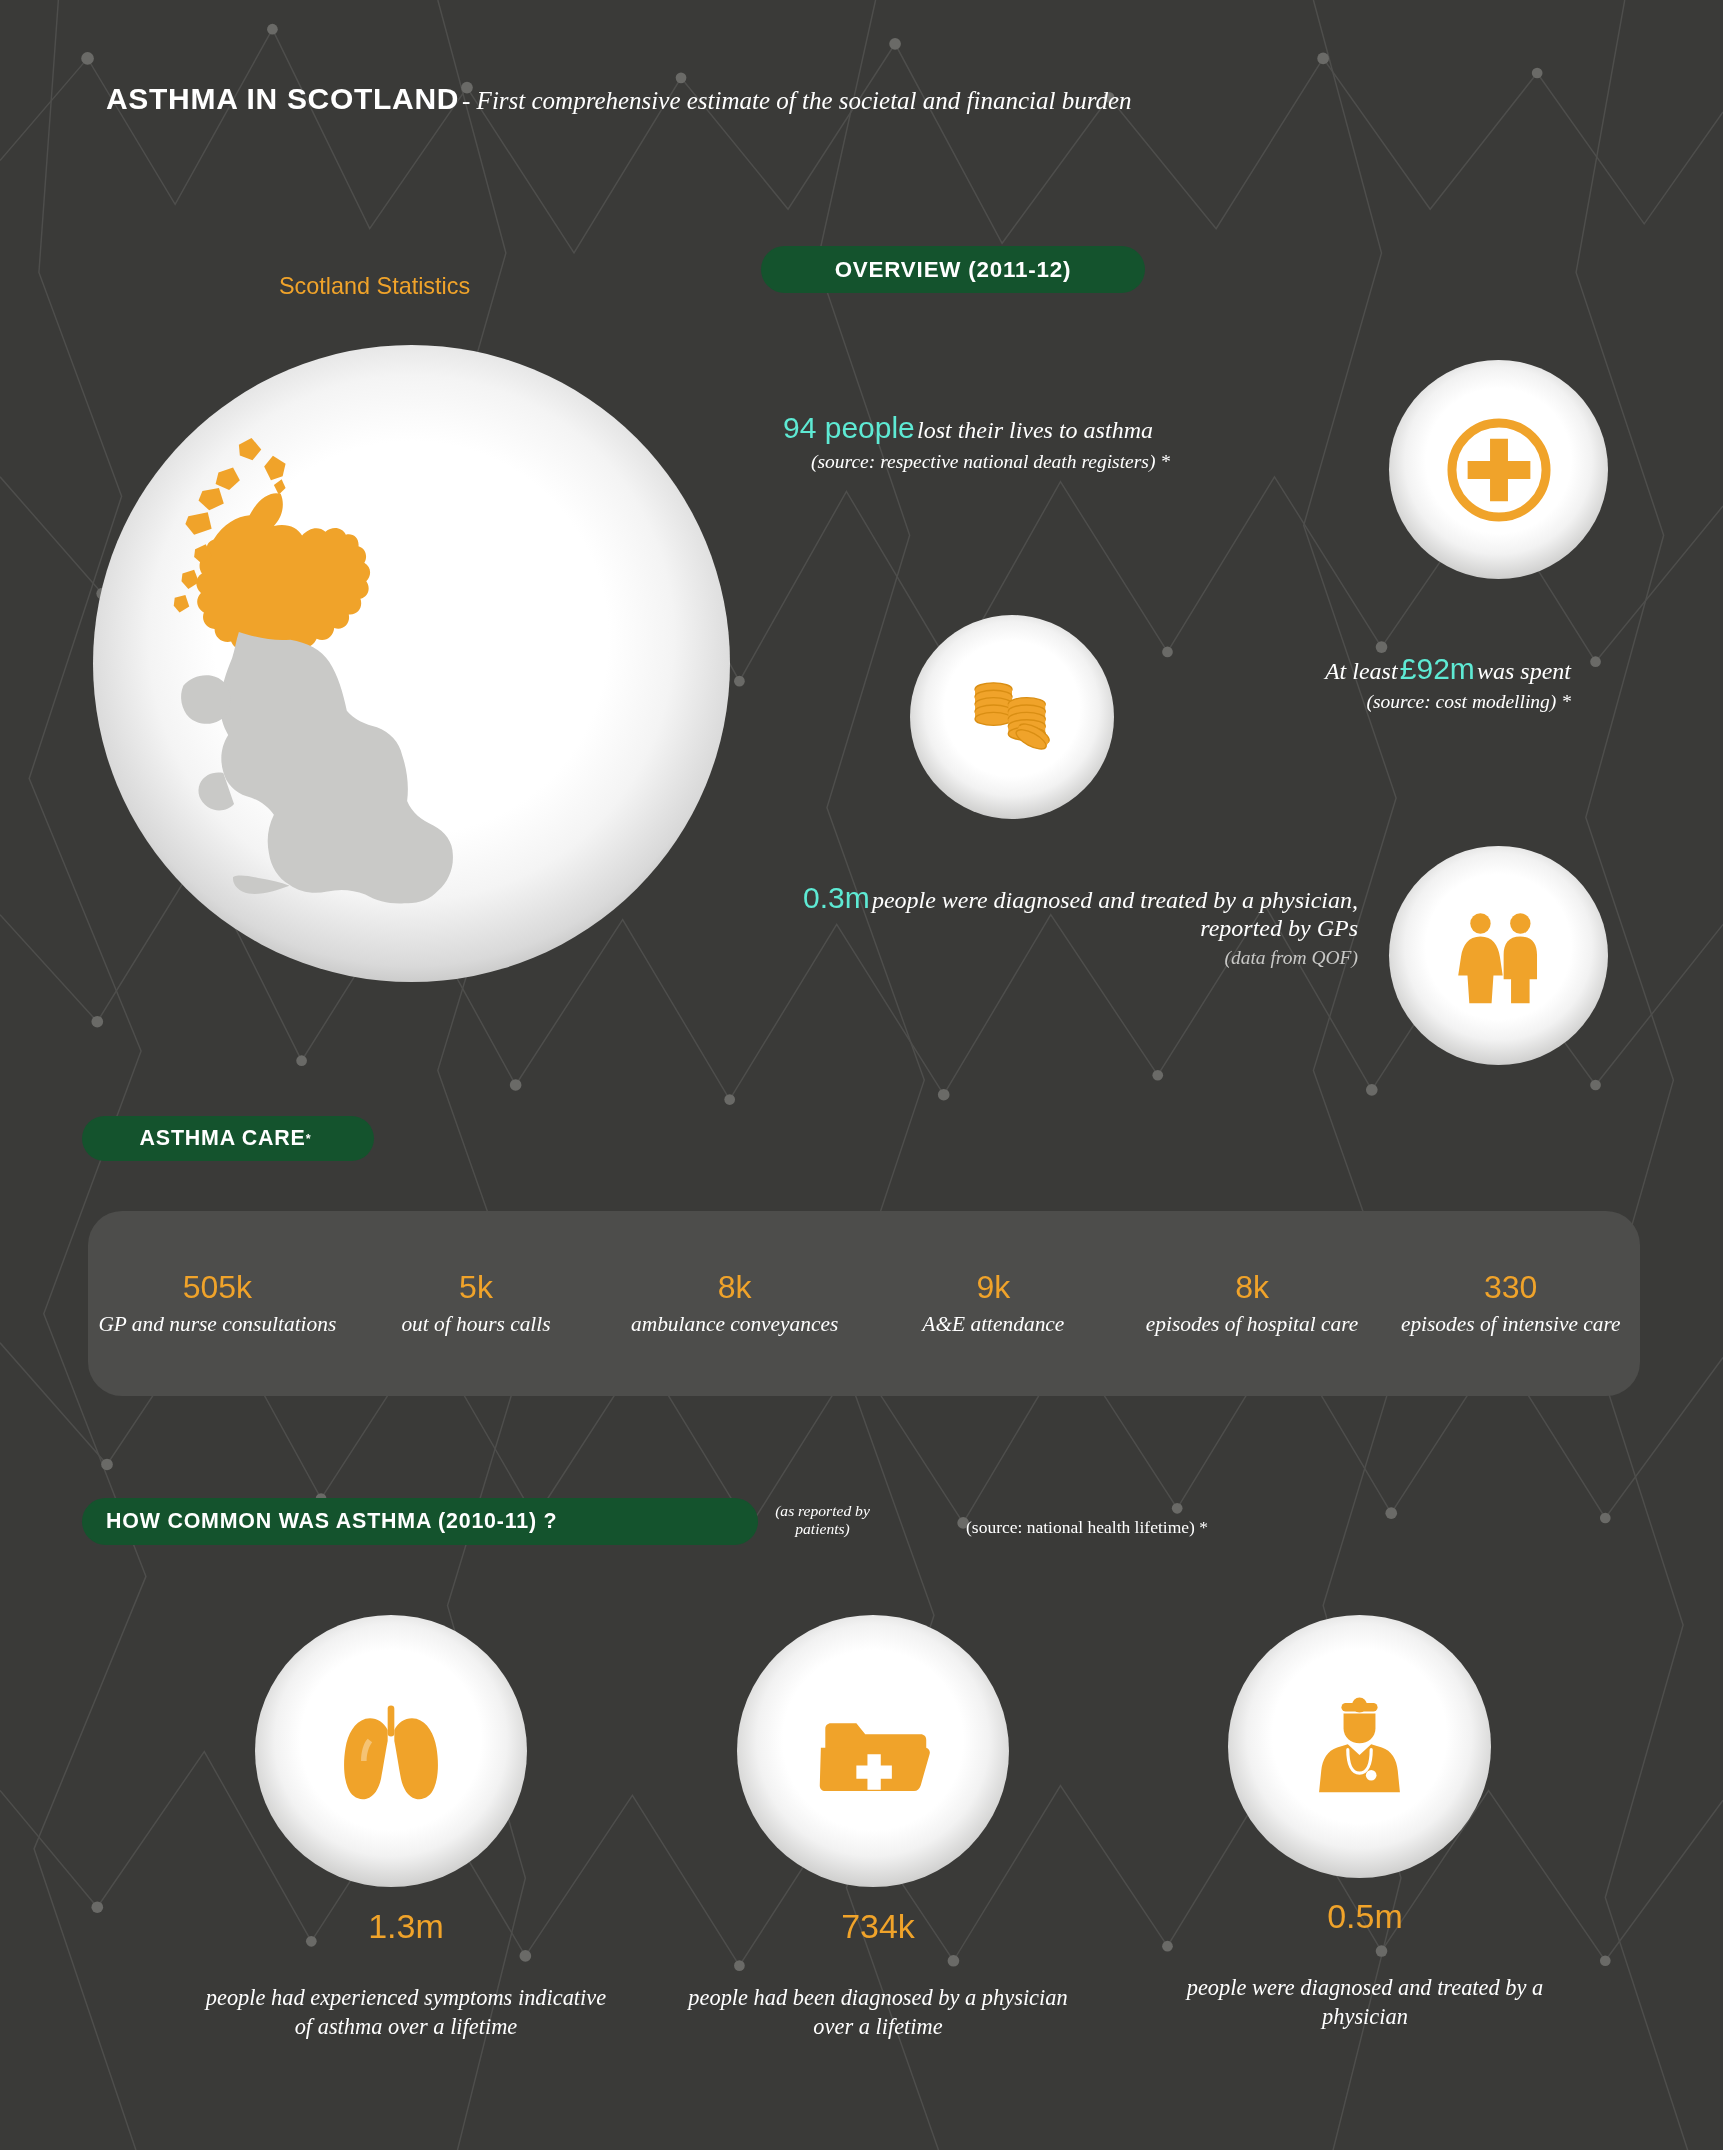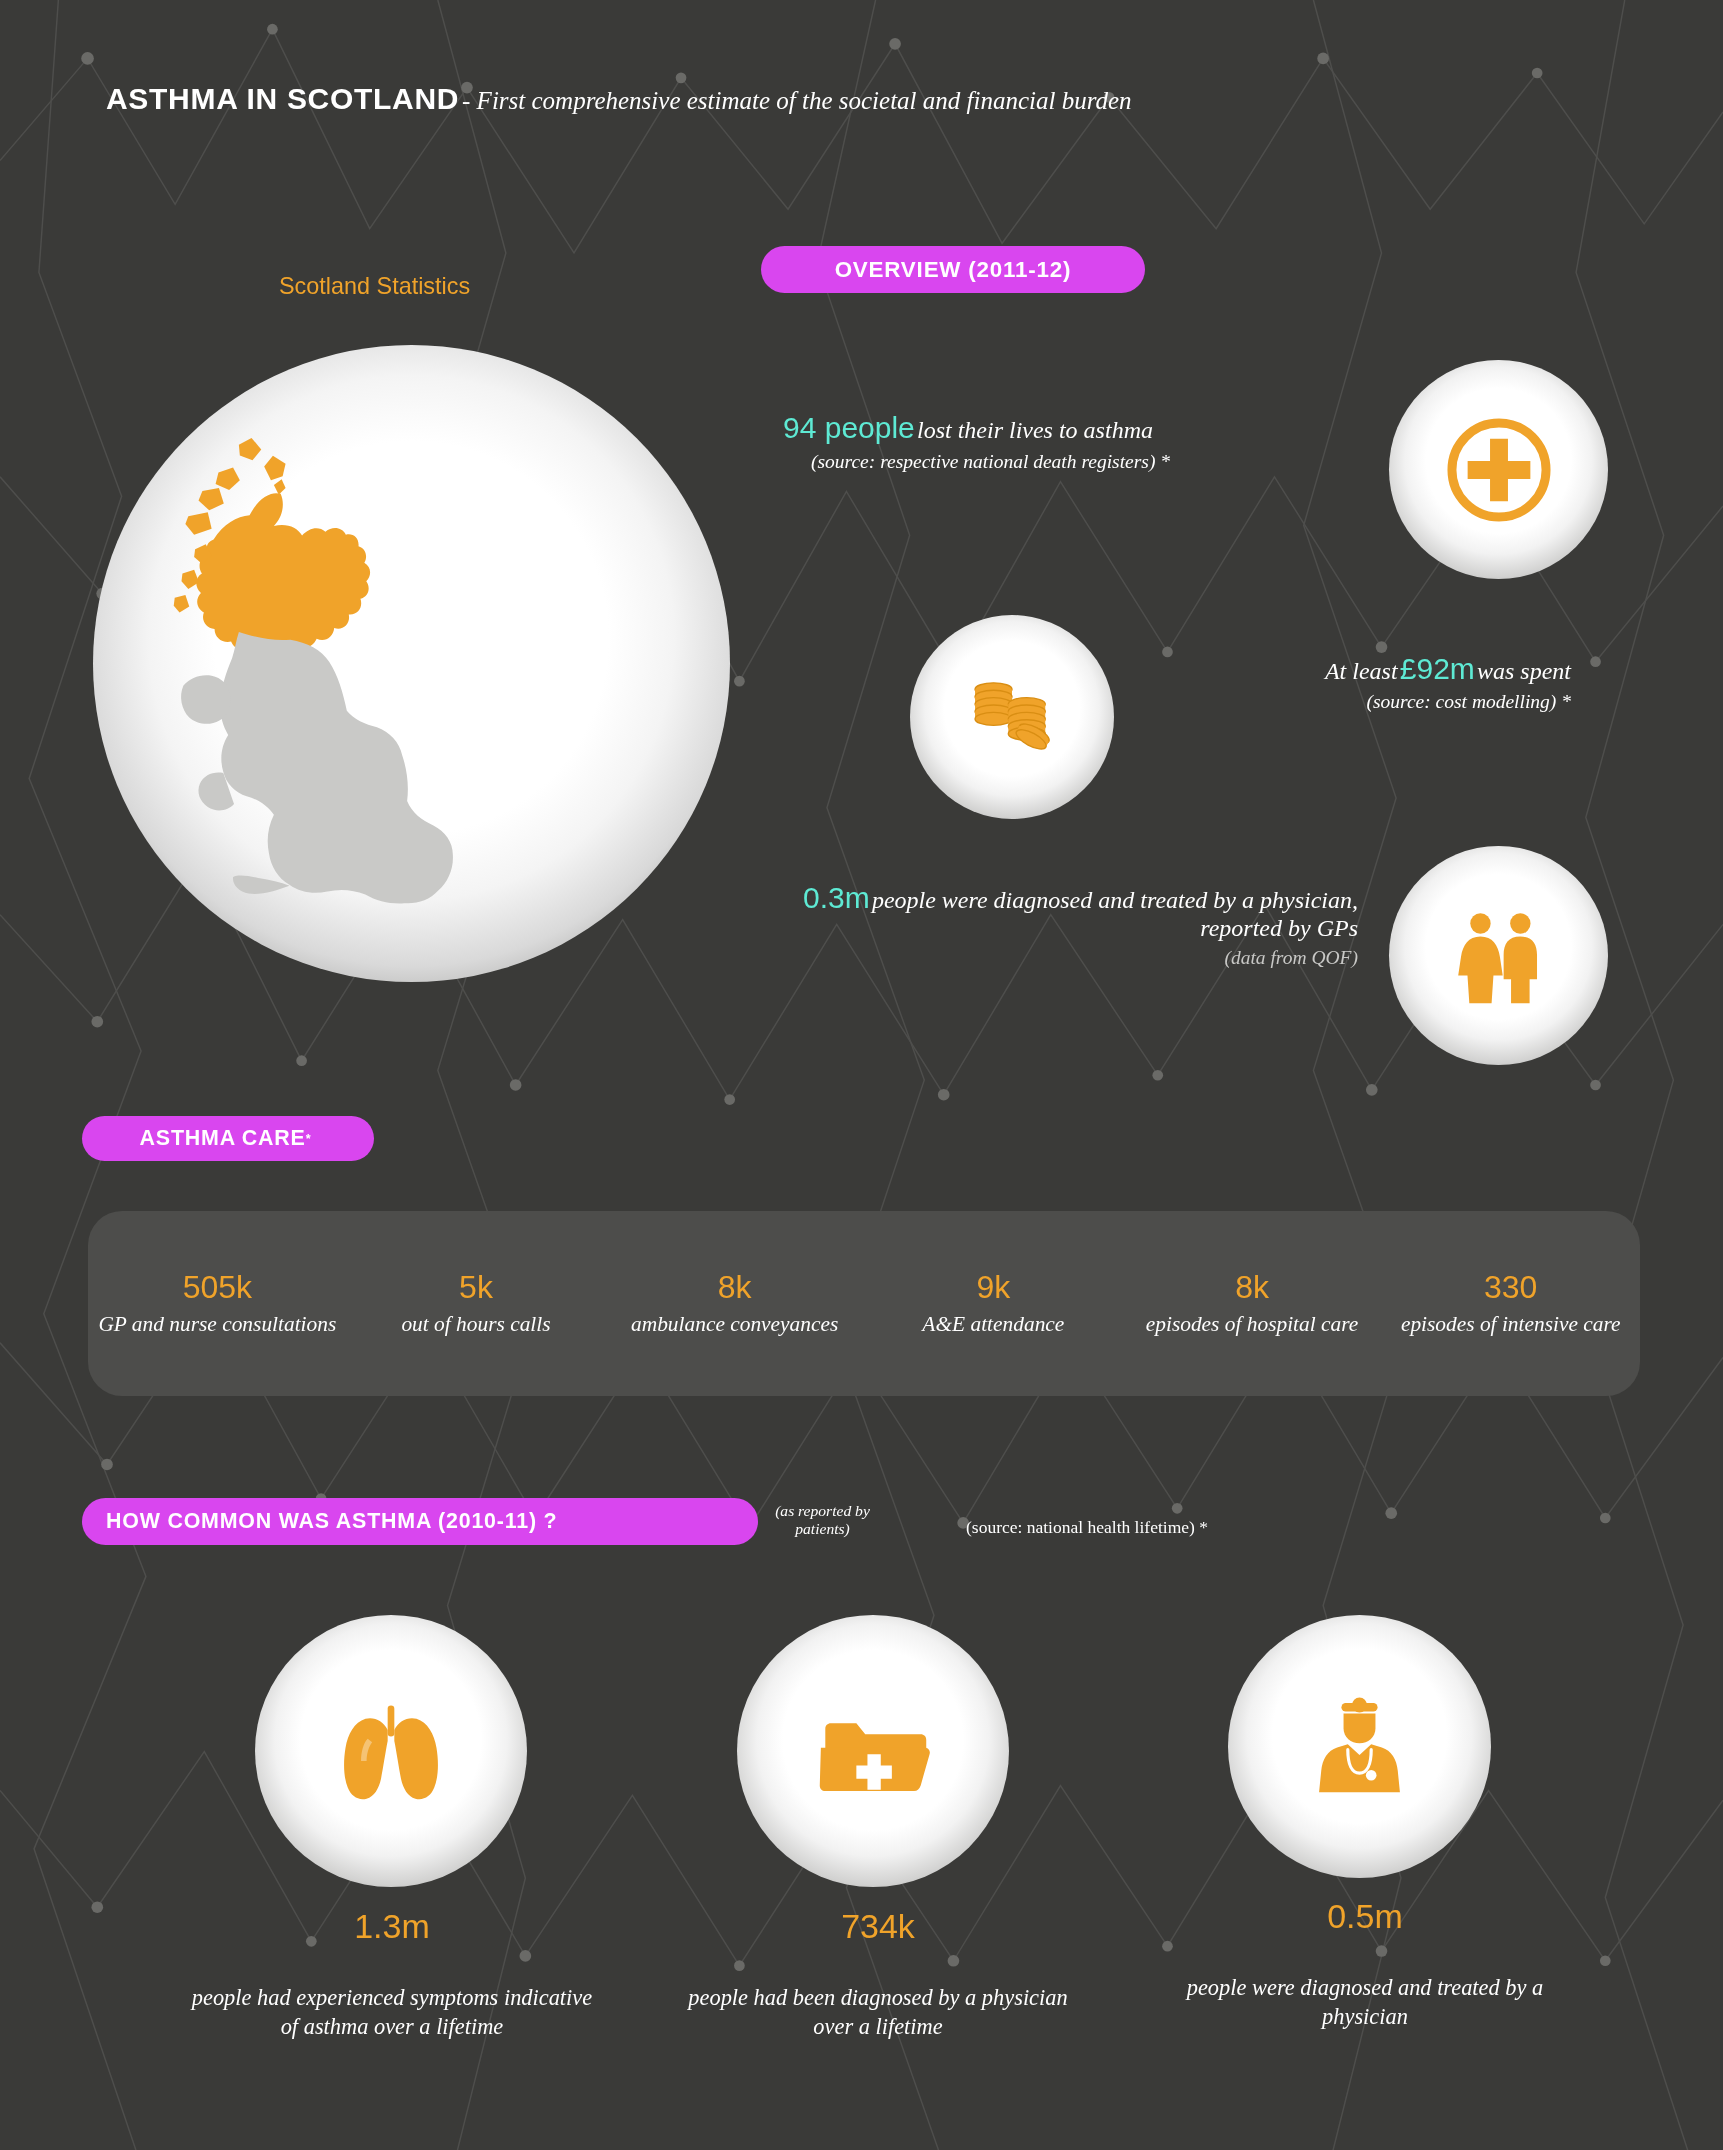--- a/index.html
+++ b/index.html
@@ -53,21 +53,21 @@
     font-style: italic;
     font-size: 25px;
     color: #ffffff;
     display: inline;
     margin-left: 2.9px;
   }
 
   
   .pill {
     position: absolute;
-    background: #d946ef;
+    background: #14532d;
     border-radius: 486px;
     color: #ffffff;
     font-weight: bold;
     letter-spacing: 0.8px;
     display: flex;
     align-items: center;
     justify-content: center;
   }
   .pill-overview {
     left: 761px;
@@ -507,21 +507,21 @@
       <g fill="#f0a32a">
         <rect x="52" y="14" width="6" height="28" rx="3"></rect>
         <path d="M52 36 c-4 -8 -12 -12 -20 -10 c-10 3 -16 14 -18 26 c-2 12 -2 26 2 36 c3 8 10 12 17 10 c7 -2 11 -9 13 -18 c2 -10 4 -24 6 -34 z"></path>
         <path d="M58 36 c4 -8 12 -12 20 -10 c10 3 16 14 18 26 c2 12 2 26 -2 36 c-3 8 -10 12 -17 10 c-7 -2 -11 -9 -13 -18 c-2 -10 -4 -24 -6 -34 z"></path>
       </g>
       <g fill="#ffffff">
         <path d="M34 44 c-4 4 -6 12 -6 20 l5 0 c0 -7 2 -13 5 -17 z" opacity="0.35"></path>
       </g>
     </svg>
   </div>
-  <div class="stat-block" style="left:190px; top:1907px; width:404px;">
+  <div class="stat-block" style="left:204px; top:1907px; width:404px;">
     <div class="stat-num">1.3m</div>
     <div class="stat-txt">people had experienced symptoms indicative of asthma over a lifetime</div>
   </div>
 
   <div class="badge" style="left:737px; top:1615px; width:272px; height:272px;">
     <svg width="122" height="122" viewBox="0 0 110 110">
       <g fill="#f0a32a">
         <path d="M12 30 h28 l8 10 h50 c3 0 5 2 5 5 v10 h-91 v-20 c0 -3 2 -5 5 -5 z"></path>
         <path d="M8 52 h94 c3 0 5 3 4 6 l-8 28 c-1 3 -3 5 -6 5 h-80 c-3 0 -5 -2 -5 -5 z"></path>
       </g>

